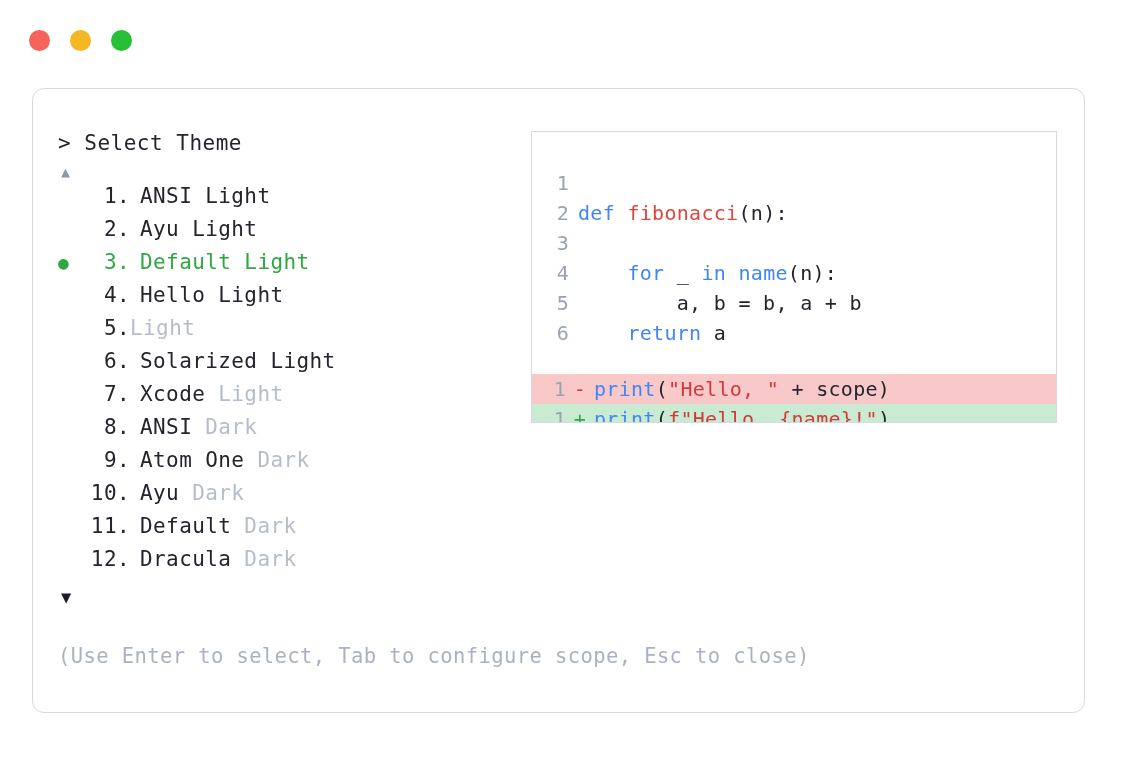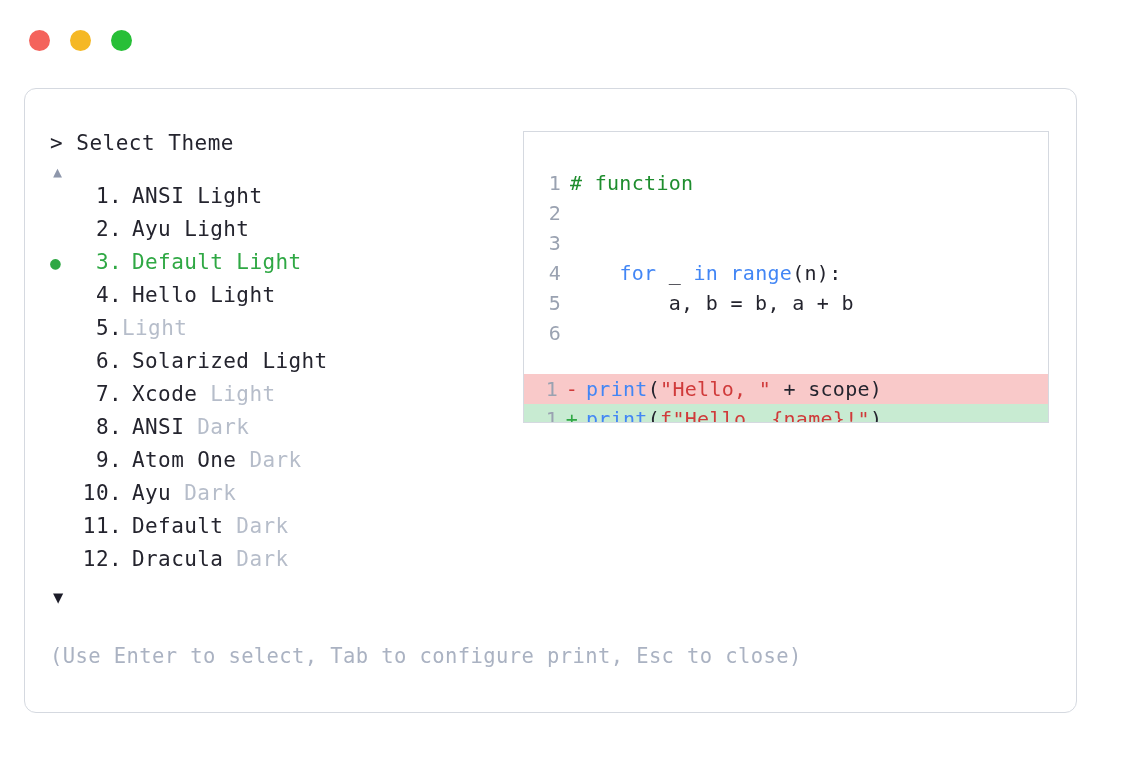--- a/index.html
+++ b/index.html
@@ -30,21 +30,21 @@
     border-radius: 50%;
     display: block;
   }
   .dot-close   { background: #f4635c; }
   .dot-min     { background: #f5b825; }
   .dot-max     { background: #27bf37; }
 
   
   .card {
     position: absolute;
-    left: 24px;
+    left: 32px;
     top: 88px;
     width: 1053px;
     height: 625px;
     box-sizing: border-box;
     border: 1.5px solid #d5d9e0;
     border-radius: 12px;
     background: #ffffff;
   }
 
   
@@ -201,31 +201,31 @@
         <li class="theme-row"><span class="bullet-cell"></span><span class="num-cell">7.</span><span class="name-cell">Xcode </span><span class="variant-cell" style="padding-left: 0px;">Light</span></li>
         <li class="theme-row"><span class="bullet-cell"></span><span class="num-cell">8.</span><span class="name-cell">ANSI </span><span class="variant-cell" style="padding-left: 0px;">Dark</span></li>
         <li class="theme-row"><span class="bullet-cell"></span><span class="num-cell">9.</span><span class="name-cell">Atom One </span><span class="variant-cell" style="padding-left: 0px;">Dark</span></li>
         <li class="theme-row"><span class="bullet-cell"></span><span class="num-cell">10.</span><span class="name-cell">Ayu </span><span class="variant-cell" style="padding-left: 0px;">Dark</span></li>
         <li class="theme-row"><span class="bullet-cell"></span><span class="num-cell">11.</span><span class="name-cell">Default </span><span class="variant-cell" style="padding-left: 0px;">Dark</span></li>
         <li class="theme-row"><span class="bullet-cell"></span><span class="num-cell">12.</span><span class="name-cell">Dracula </span><span class="variant-cell" style="padding-left: 0px;">Dark</span></li>
       </ul>
     <div class="scroll-arrow down">▼</div>
   </div>
 
-  <div class="hint">(Use Enter to select, Tab to configure print, Esc to close)</div>
+  <div class="hint">(Use Enter to select, Tab to configure scope, Esc to close)</div>
 
   <div class="right-col">
     <div class="preview-box">
       <div id="code-block">
-          <div class="code-line"><span class="ln">1</span><span class="code-body"><span class="tok-comment"># function</span></span></div>
-          <div class="code-line"><span class="ln">2</span></div>
+          <div class="code-line"><span class="ln">1</span></div>
+          <div class="code-line"><span class="ln">2</span><span class="code-body"><span class="tok-kw">def </span><span class="tok-fn">fibonacci</span><span class="tok-plain">(n):</span></span></div>
           <div class="code-line"><span class="ln">3</span></div>
-          <div class="code-line"><span class="ln">4</span><span class="code-body"><span class="tok-plain">    </span><span class="tok-kw">for</span><span class="tok-plain"> _ </span><span class="tok-kw">in</span><span class="tok-plain"> </span><span class="tok-kw">range</span><span class="tok-plain">(n):</span></span></div>
+          <div class="code-line"><span class="ln">4</span><span class="code-body"><span class="tok-plain">    </span><span class="tok-kw">for</span><span class="tok-plain"> _ </span><span class="tok-kw">in</span><span class="tok-plain"> </span><span class="tok-kw">name</span><span class="tok-plain">(n):</span></span></div>
           <div class="code-line"><span class="ln">5</span><span class="code-body"><span class="tok-plain">        a, b = b, a + b</span></span></div>
-          <div class="code-line"><span class="ln">6</span></div>
+          <div class="code-line"><span class="ln">6</span><span class="code-body"><span class="tok-plain">    </span><span class="tok-kw">return</span><span class="tok-plain"> a</span></span></div>
         </div>
       <div class="diff-block" id="diff-block">
           <div class="diff-line removed"><span class="diff-ln">1</span><span class="diff-mark">-</span><span><span class="tok-kw">print</span><span class="tok-plain">(</span><span class="tok-str">"Hello, "</span><span class="tok-plain"> + scope)</span></span></div>
           <div class="diff-line added"><span class="diff-ln">1</span><span class="diff-mark">+</span><span><span class="tok-kw">print</span><span class="tok-plain">(</span><span class="tok-str">f"Hello, {name}!"</span><span class="tok-plain">)</span></span></div>
         </div>
     </div>
   </div>
 
 </div>
 

